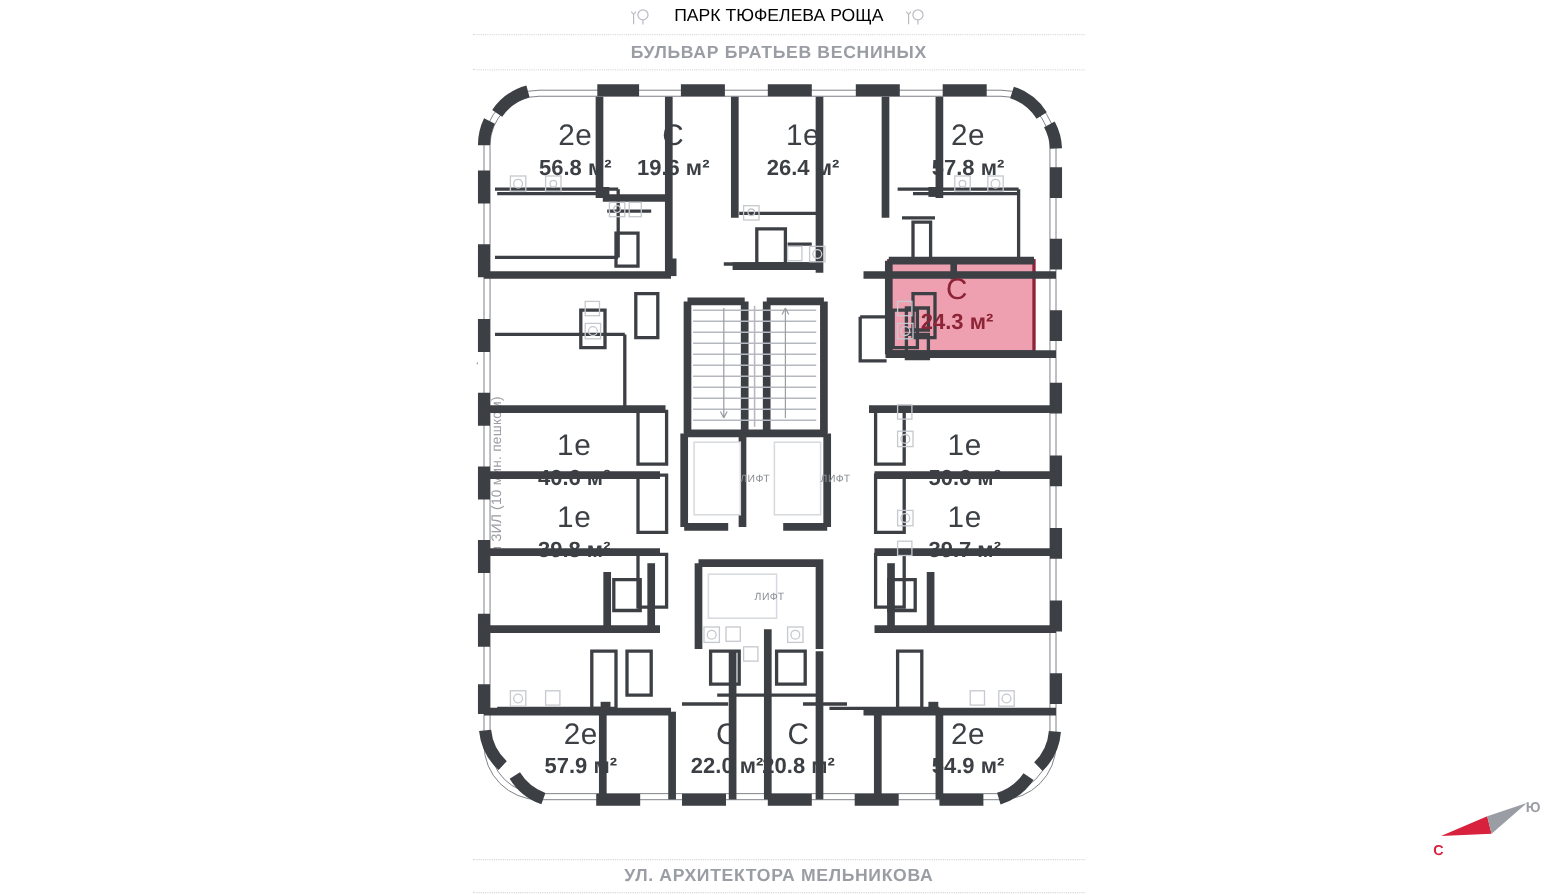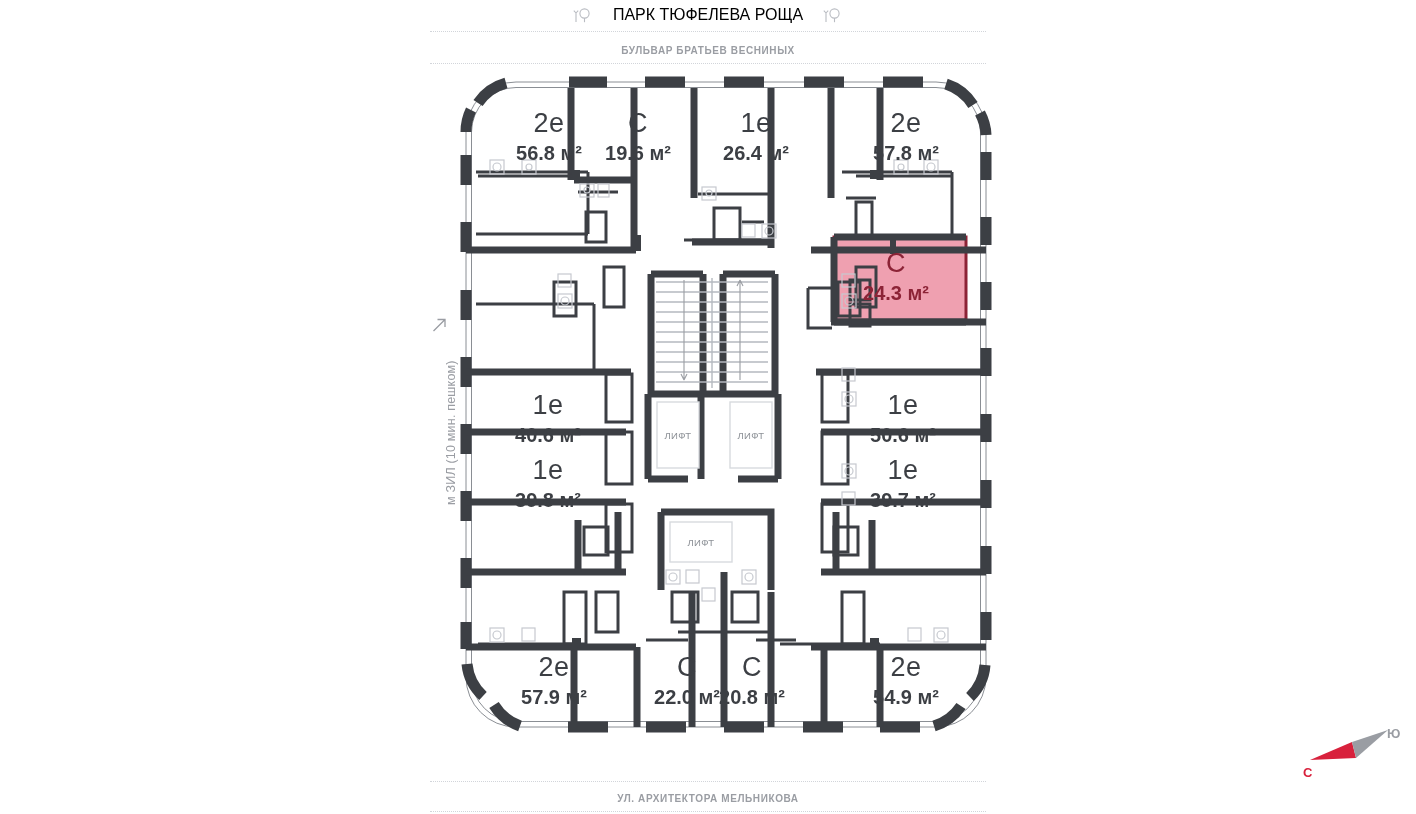--- a/index.html
+++ b/index.html
@@ -3,46 +3,46 @@
 <meta charset="utf-8">
 <style>
   html,body{margin:0;padding:0;background:#ffffff;}
   body{width:1416px;height:814px;position:relative;overflow:hidden;
        font-family:"Liberation Sans","DejaVu Sans",sans-serif;}
 
   .stage{position:absolute;left:0;top:0;width:1416px;height:814px;}
 
   
   .ctx-label{position:absolute;text-align:center;color:#9a9da3;
-             font-size:10px;font-weight:700;letter-spacing:.6px;
+             font-size:16px;font-weight:700;letter-spacing:.6px;
              white-space:nowrap;}
   .ctx-row{position:absolute;left:0;width:1416px;text-align:center;}
   .dash-line{position:absolute;height:0;border-top:1px dotted #d2d5da;}
 
   .ctx-inline{display:inline-flex;align-items:center;gap:20px;
               justify-content:center;}
 
   
   .left-label{position:absolute;color:#9a9da3;font-size:12.5px;
               font-weight:400;letter-spacing:.2px;white-space:nowrap;
               transform-origin:0 0;transform:rotate(-90deg);}
 
   
-  .plan{position:absolute;left:456px;top:72px;width:540px;height:665px;}
+  .plan{position:absolute;left:430px;top:72px;width:540px;height:665px;}
   .plan svg{display:block;}
 
   
   .unit{position:absolute;text-align:center;white-space:nowrap;
         line-height:1;color:#3c3f44;}
   .unit .t{font-size:27px;font-weight:400;letter-spacing:.5px;}
   .unit .a{font-size:20px;font-weight:700;margin-top:6px;display:block;}
   .unit.sel{color:#8c2336;}
 
   .lift{position:absolute;font-size:9.5px;color:#8c9096;letter-spacing:.4px;
-        text-align:center;}
+        padding-left:42px;}
 
   
   .compass{position:absolute;left:1290px;top:712px;width:120px;height:80px;}
   .compass .cl{position:absolute;font-size:13px;font-weight:700;}
   .cn{color:#d8213c;}
   .cs{color:#9a9da3;}
 </style>
 </head>
 <body>
 

